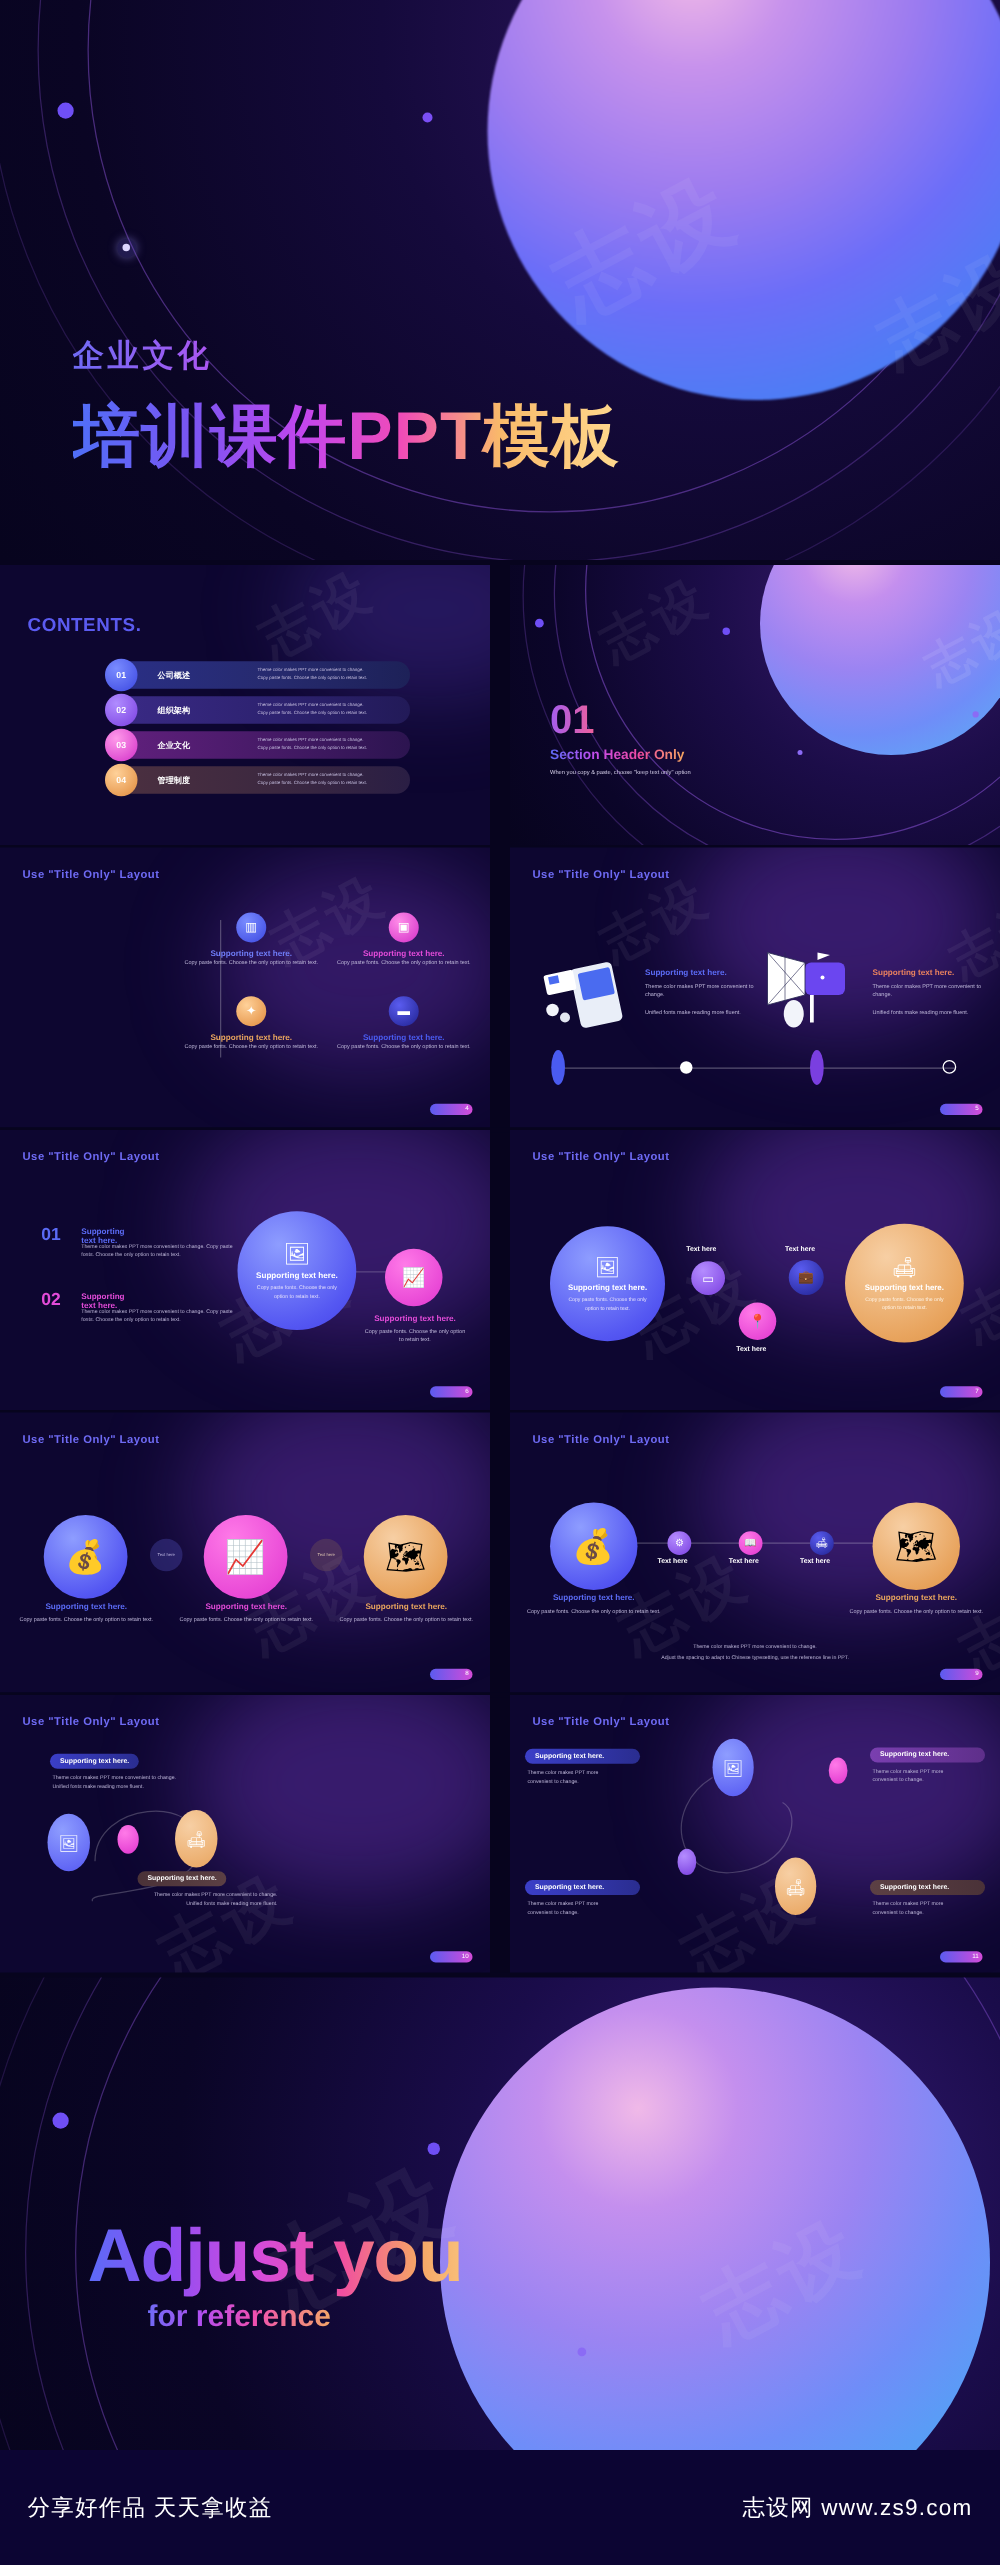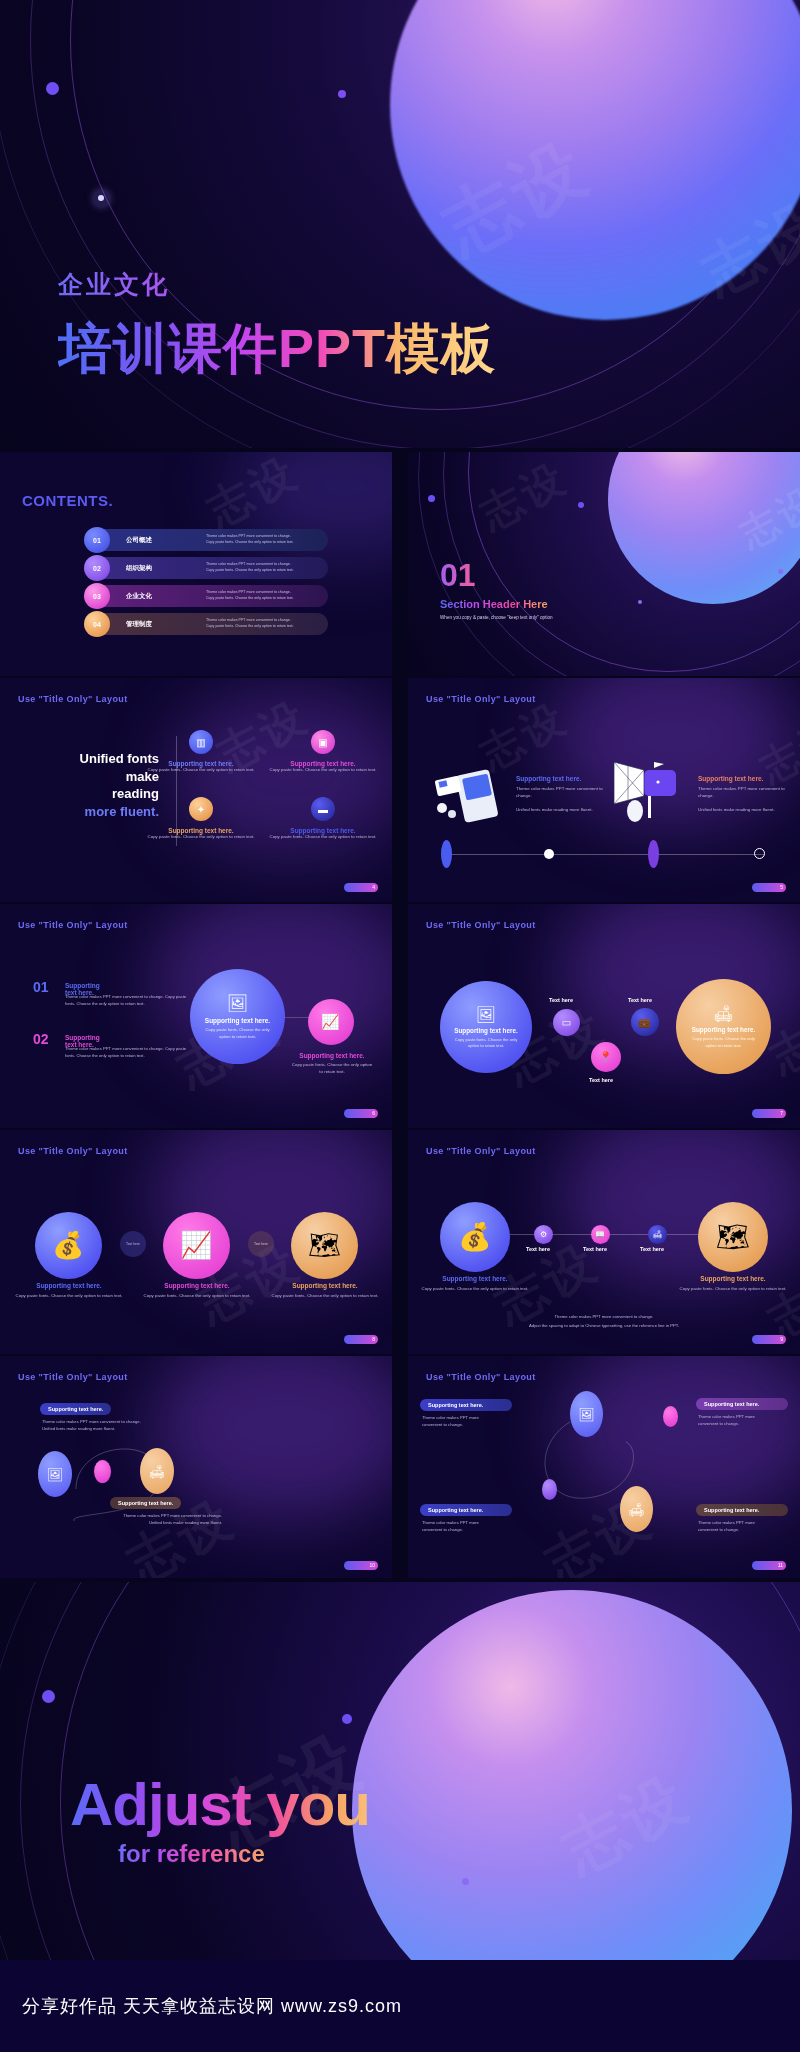--- a/index.html
+++ b/index.html
@@ -210,21 +210,21 @@
     position: absolute; left: 118px; top: 258px;
     font-size: 24px; font-weight: 700;
     background: linear-gradient(90deg,#6f6bf5 0%,#b44ef0 30%,#ef4fb0 58%,#f3a767 100%);
     -webkit-background-clip: text; background-clip: text; color: transparent;
   }
 
   
   #footer {
     position: absolute; left: 0; top: 1960px; width: 800px; height: 92px;
     background: #0c0533;
-    display: flex; align-items: center; justify-content: flex-start;
+    display: flex; align-items: center; justify-content: space-between;
     padding: 0 22px;
   }
   #footer div { color: #fff; font-size: 18px; letter-spacing: 1px; }
   .gap { position: absolute; left: 0; width: 800px; height: 4px; background: #07041e; }
 </style>
 </head>
 <body>
 
 <div class="page">
 
@@ -294,36 +294,30 @@
     <div class="ring" style="left:35px;top:-205px;width:455px;height:455px;border-color:rgba(150,90,230,.35);"></div>
     <div class="ring" style="left:10px;top:-230px;width:510px;height:510px;border-color:rgba(150,90,230,.25);"></div>
     <div class="planet"></div>
     <div class="dot" style="left:20px;top:43px;width:7px;height:7px;background:#6f4ff5;"></div>
     <div class="dot" style="left:170px;top:50px;width:6px;height:6px;background:#6f4ff5;"></div>
     <div class="dot" style="left:370px;top:117px;width:5px;height:5px;background:#8b6bf5;"></div>
     <div class="dot" style="left:230px;top:148px;width:4px;height:4px;background:#8b6bf5;"></div>
     <div class="wm" style="left:70px;top:16px;font-size:42px;">志设</div>
     <div class="wm" style="left:330px;top:40px;font-size:38px;color:rgba(255,255,255,.09);">志设</div>
     <div class="big">01</div>
-    <div class="sh">Section Header Here</div>
+    <div class="sh">Section Header Only</div>
     <div class="shs">When you copy &amp; paste, choose "keep text only" option</div>
   </div>
 
   <div class="gap" style="top:676px;"></div>
 
   <div class="slide s" id="s4">
     <div class="nebula" style="left:170px;top:10px;width:240px;height:170px;background:rgba(120,60,200,.35);"></div>
     <div class="wm" style="left:215px;top:28px;font-size:44px;">志设</div>
     <div class="s-title">Use "Title Only" Layout</div>
-    <div class="quote">
-      <span>Unified fonts</span><br>
-      <span>make</span><br>
-      <span>reading</span><br>
-      <em>more fluent.</em>
-    </div>
     <div class="vline"></div>
 
     <div class="q4" style="left:146px;top:52px;">
       <div class="ic" style="background:radial-gradient(circle at 35% 30%,#7a8cff,#3b47e0);">▥</div>
       <div class="sup-t" style="color:#6f7cf7;">Supporting text here.</div>
       <div class="sup-b">Copy paste fonts. Choose the only option to retain text.</div>
     </div>
     <div class="q4" style="left:268px;top:52px;">
       <div class="ic" style="background:radial-gradient(circle at 35% 30%,#ff8ce8,#d22fc8);">▣</div>
       <div class="sup-t" style="color:#e24bd8;">Supporting text here.</div>

